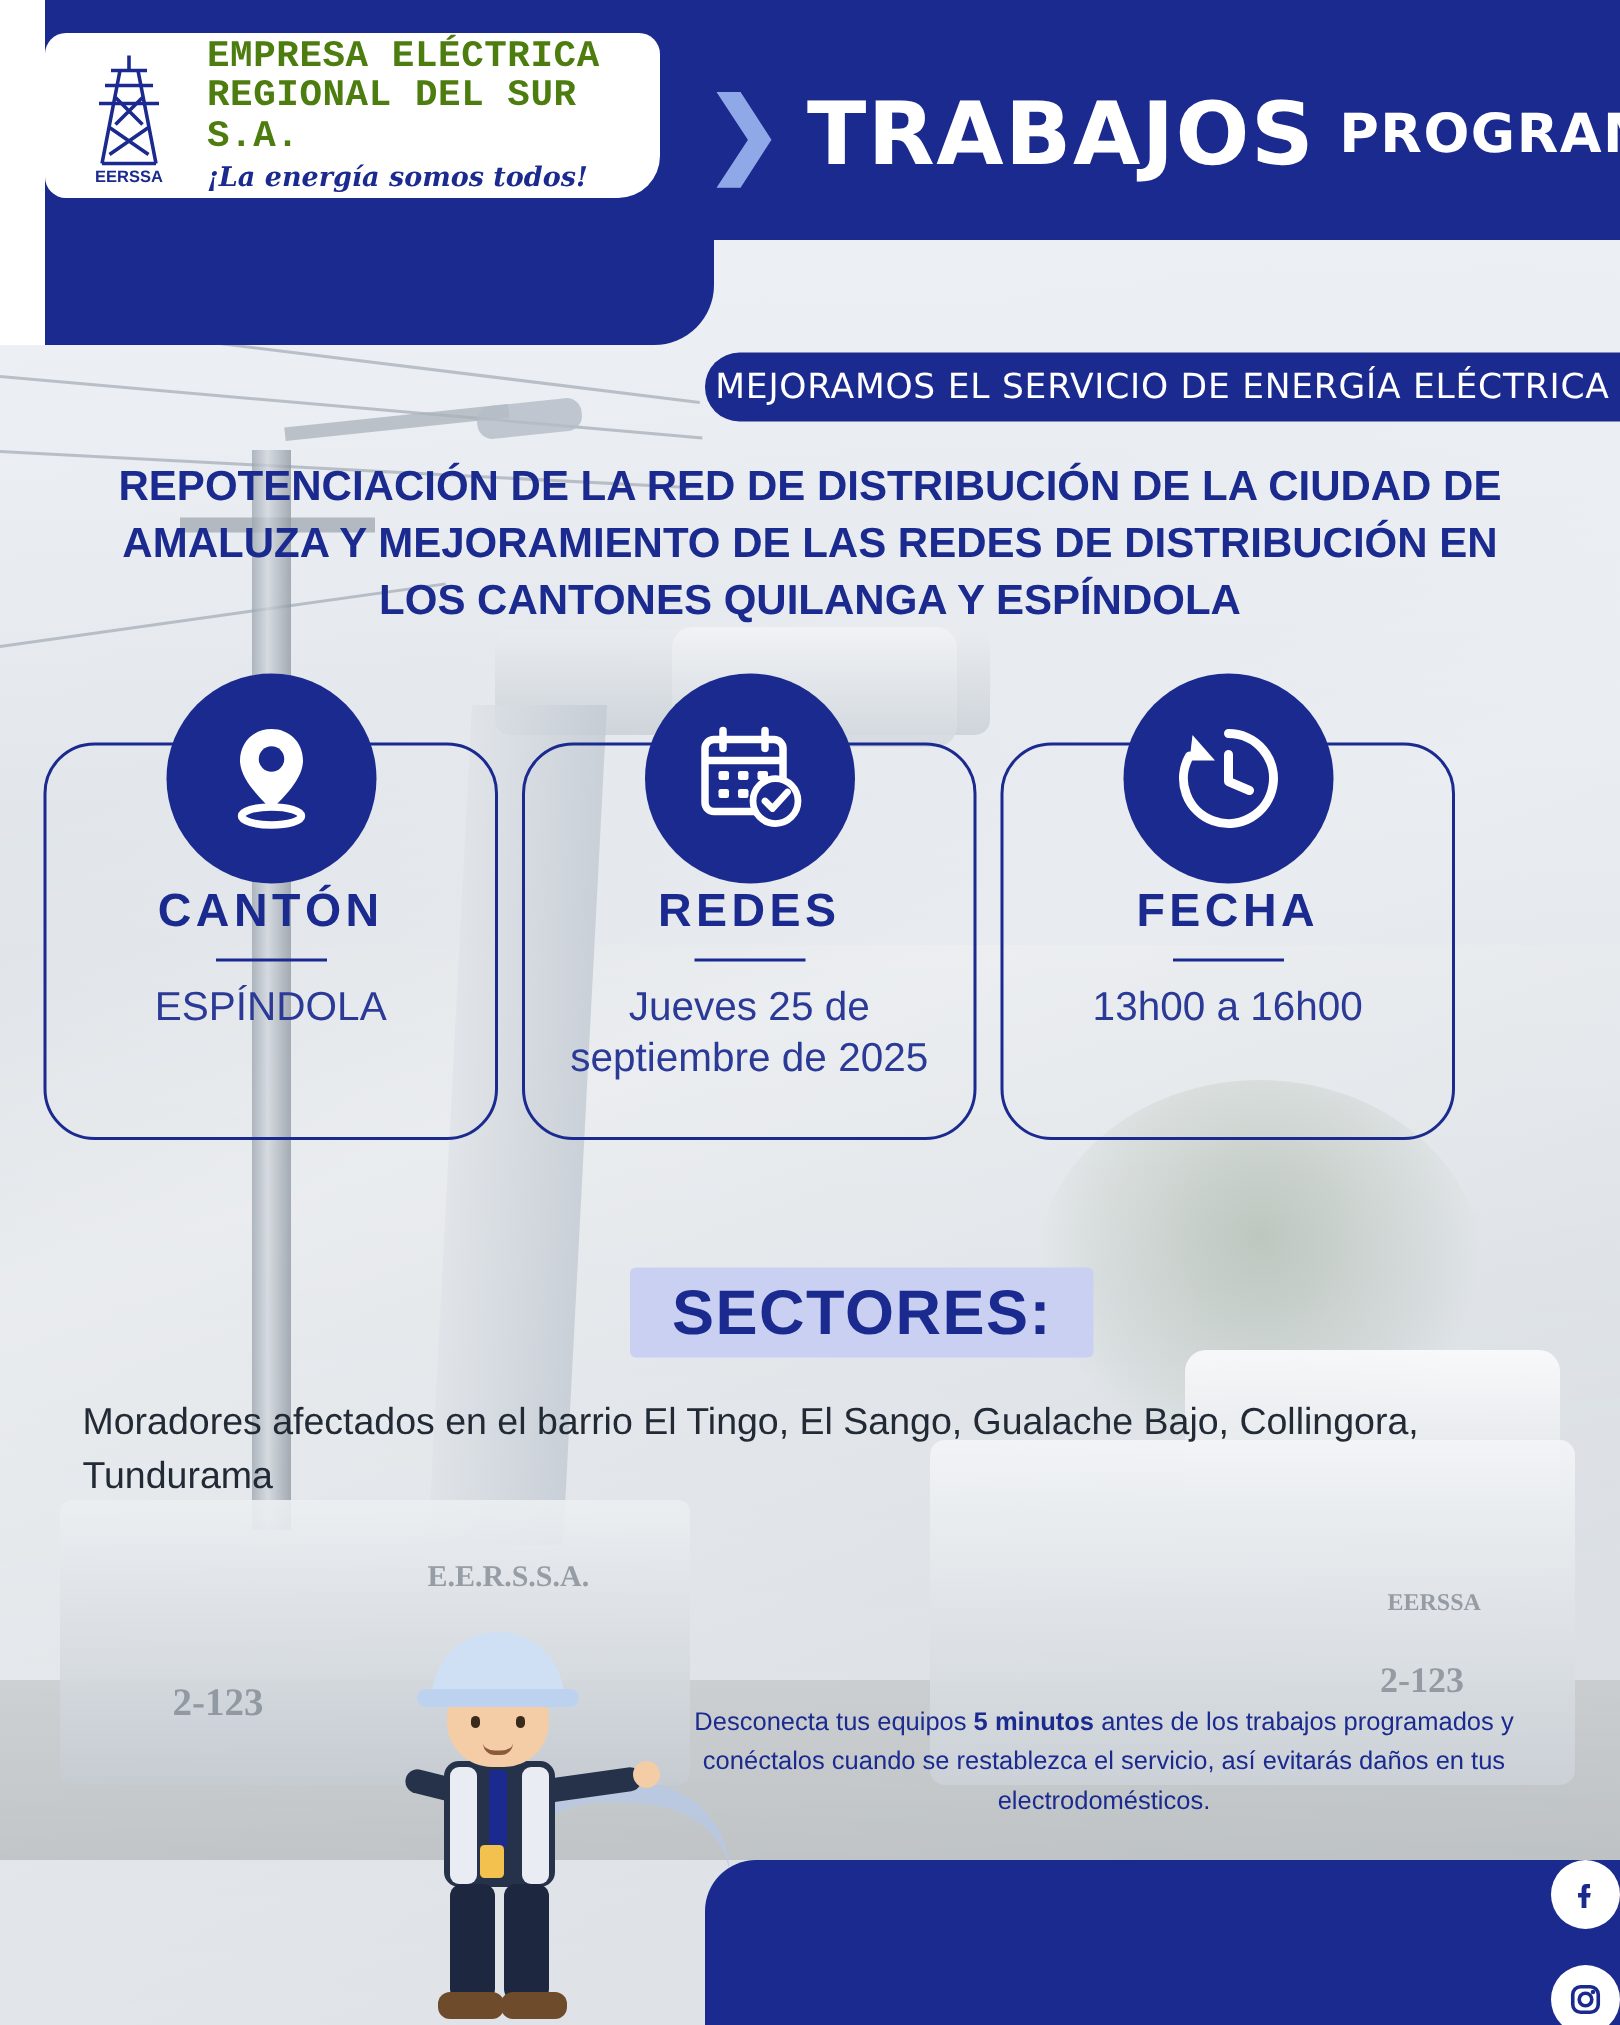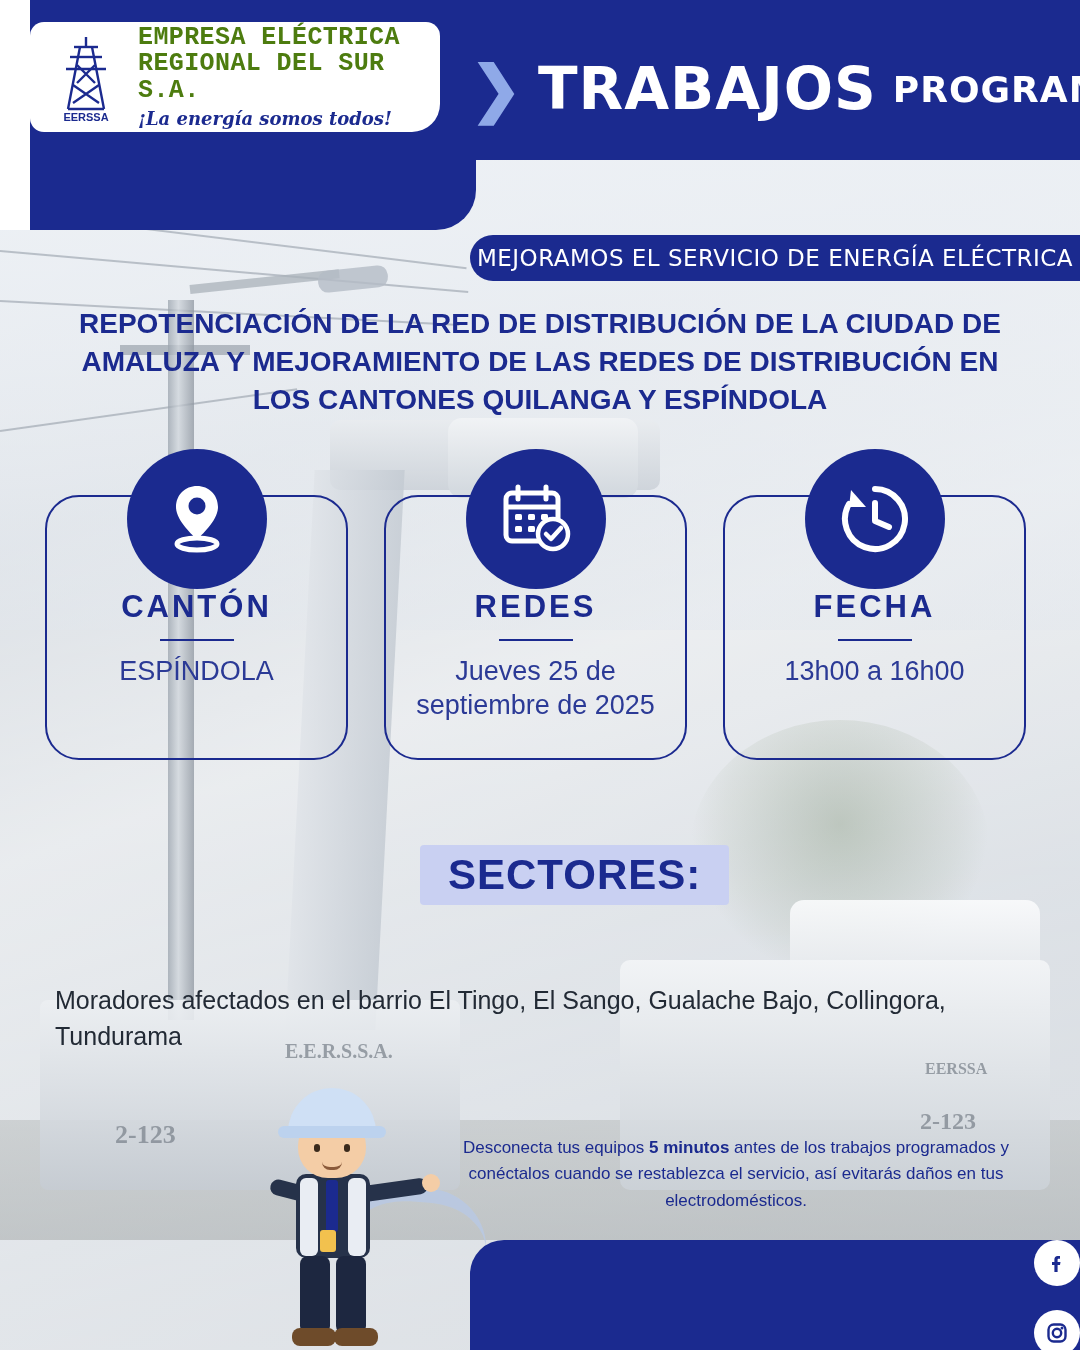--- a/index.html
+++ b/index.html
@@ -159,21 +159,21 @@
 
   
   .main-heading {
     position: absolute; left: 60px; top: 305px; width: 960px;
     text-align: center; color: #1b2a8f;
     font-weight: bold; font-size: 28px; line-height: 1.35;
     font-family: "Liberation Sans", sans-serif;
   }
 
   
-  .cards { position: absolute; left: 45px; top: 495px; width: 990px; display: flex; gap: 36px; }
+  .cards { position: absolute; left: 29px; top: 495px; width: 990px; display: flex; gap: 16px; }
   .card {
     position: relative; width: 303px; min-height: 265px;
     border: 2px solid #1b2a8f; border-radius: 34px;
     padding-top: 92px; text-align: center; background: transparent;
   }
   .card-icon {
     position: absolute; left: 50%; top: -48px; transform: translateX(-50%);
     width: 140px; height: 140px; border-radius: 50%;
     background: #1b2a8f; display: flex; align-items: center; justify-content: center;
   }
@@ -190,21 +190,21 @@
   
   .sectors-badge {
     position: absolute; left: 420px; top: 845px;
     background: #c9d0f2; padding: 6px 28px; border-radius: 4px;
   }
   .sectors-badge span {
     color: #1b2a8f; font-weight: bold; font-size: 42px; letter-spacing: 1px;
     font-family: "Liberation Sans", sans-serif;
   }
   .sectors-text {
-    position: absolute; left: 55px; top: 982px; width: 1010px;
+    position: absolute; left: 55px; top: 930px; width: 1010px;
     color: #222a35; font-size: 25px; line-height: 1.45;
     font-family: "Liberation Sans", sans-serif;
   }
 
   
   .notice {
     position: absolute; left: 451px; top: 1135px; width: 570px;
     text-align: center; color: #1b2a8f; font-size: 17px; line-height: 1.55;
     font-family: "Liberation Sans", sans-serif;
   }

